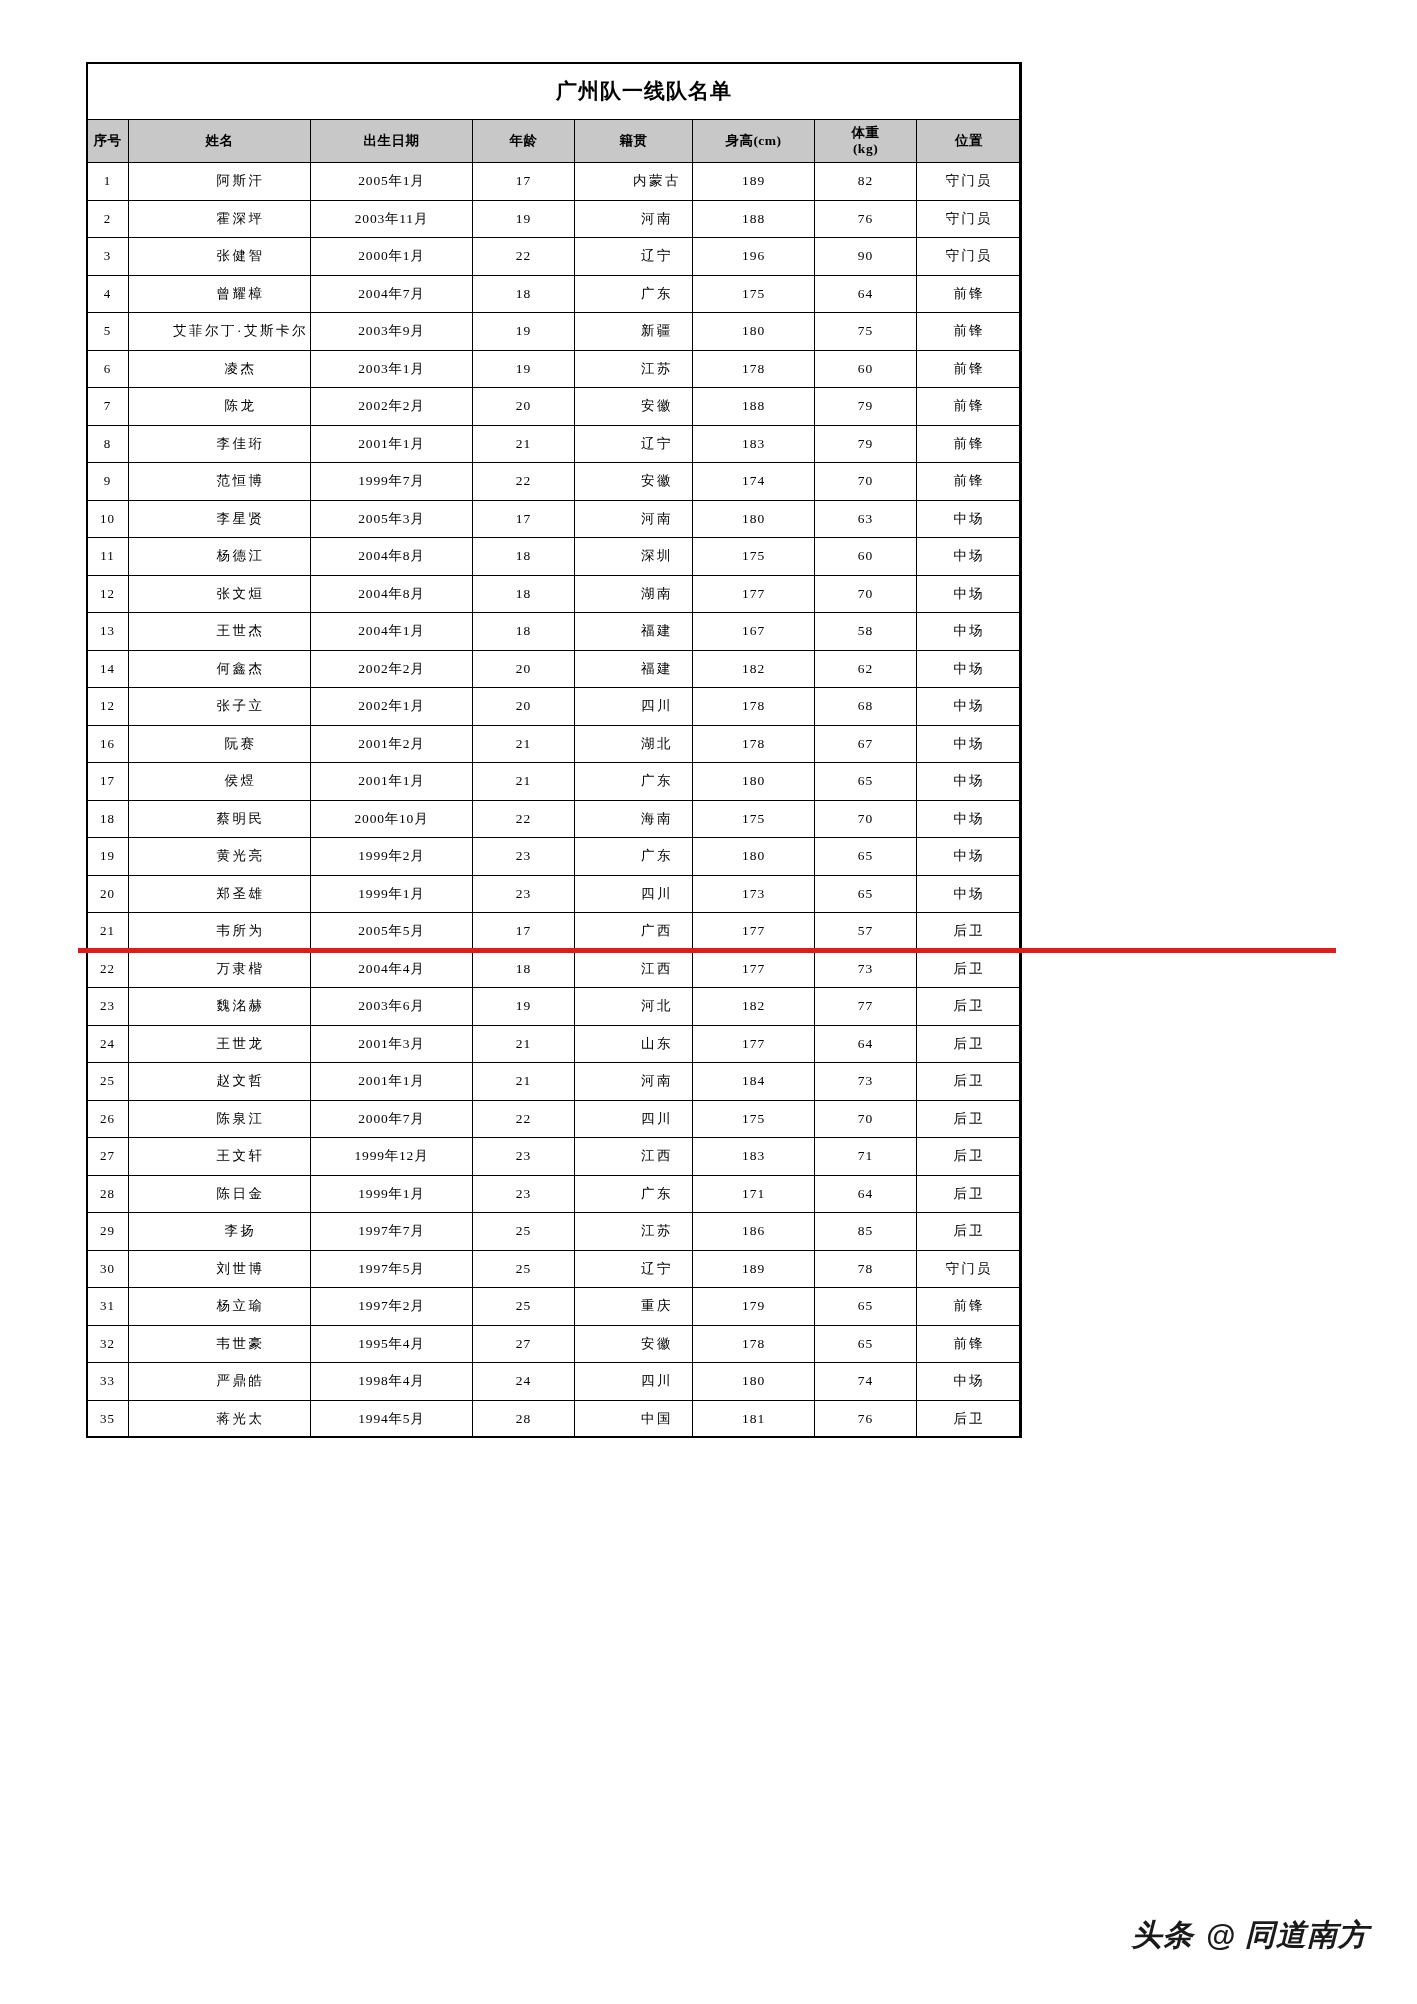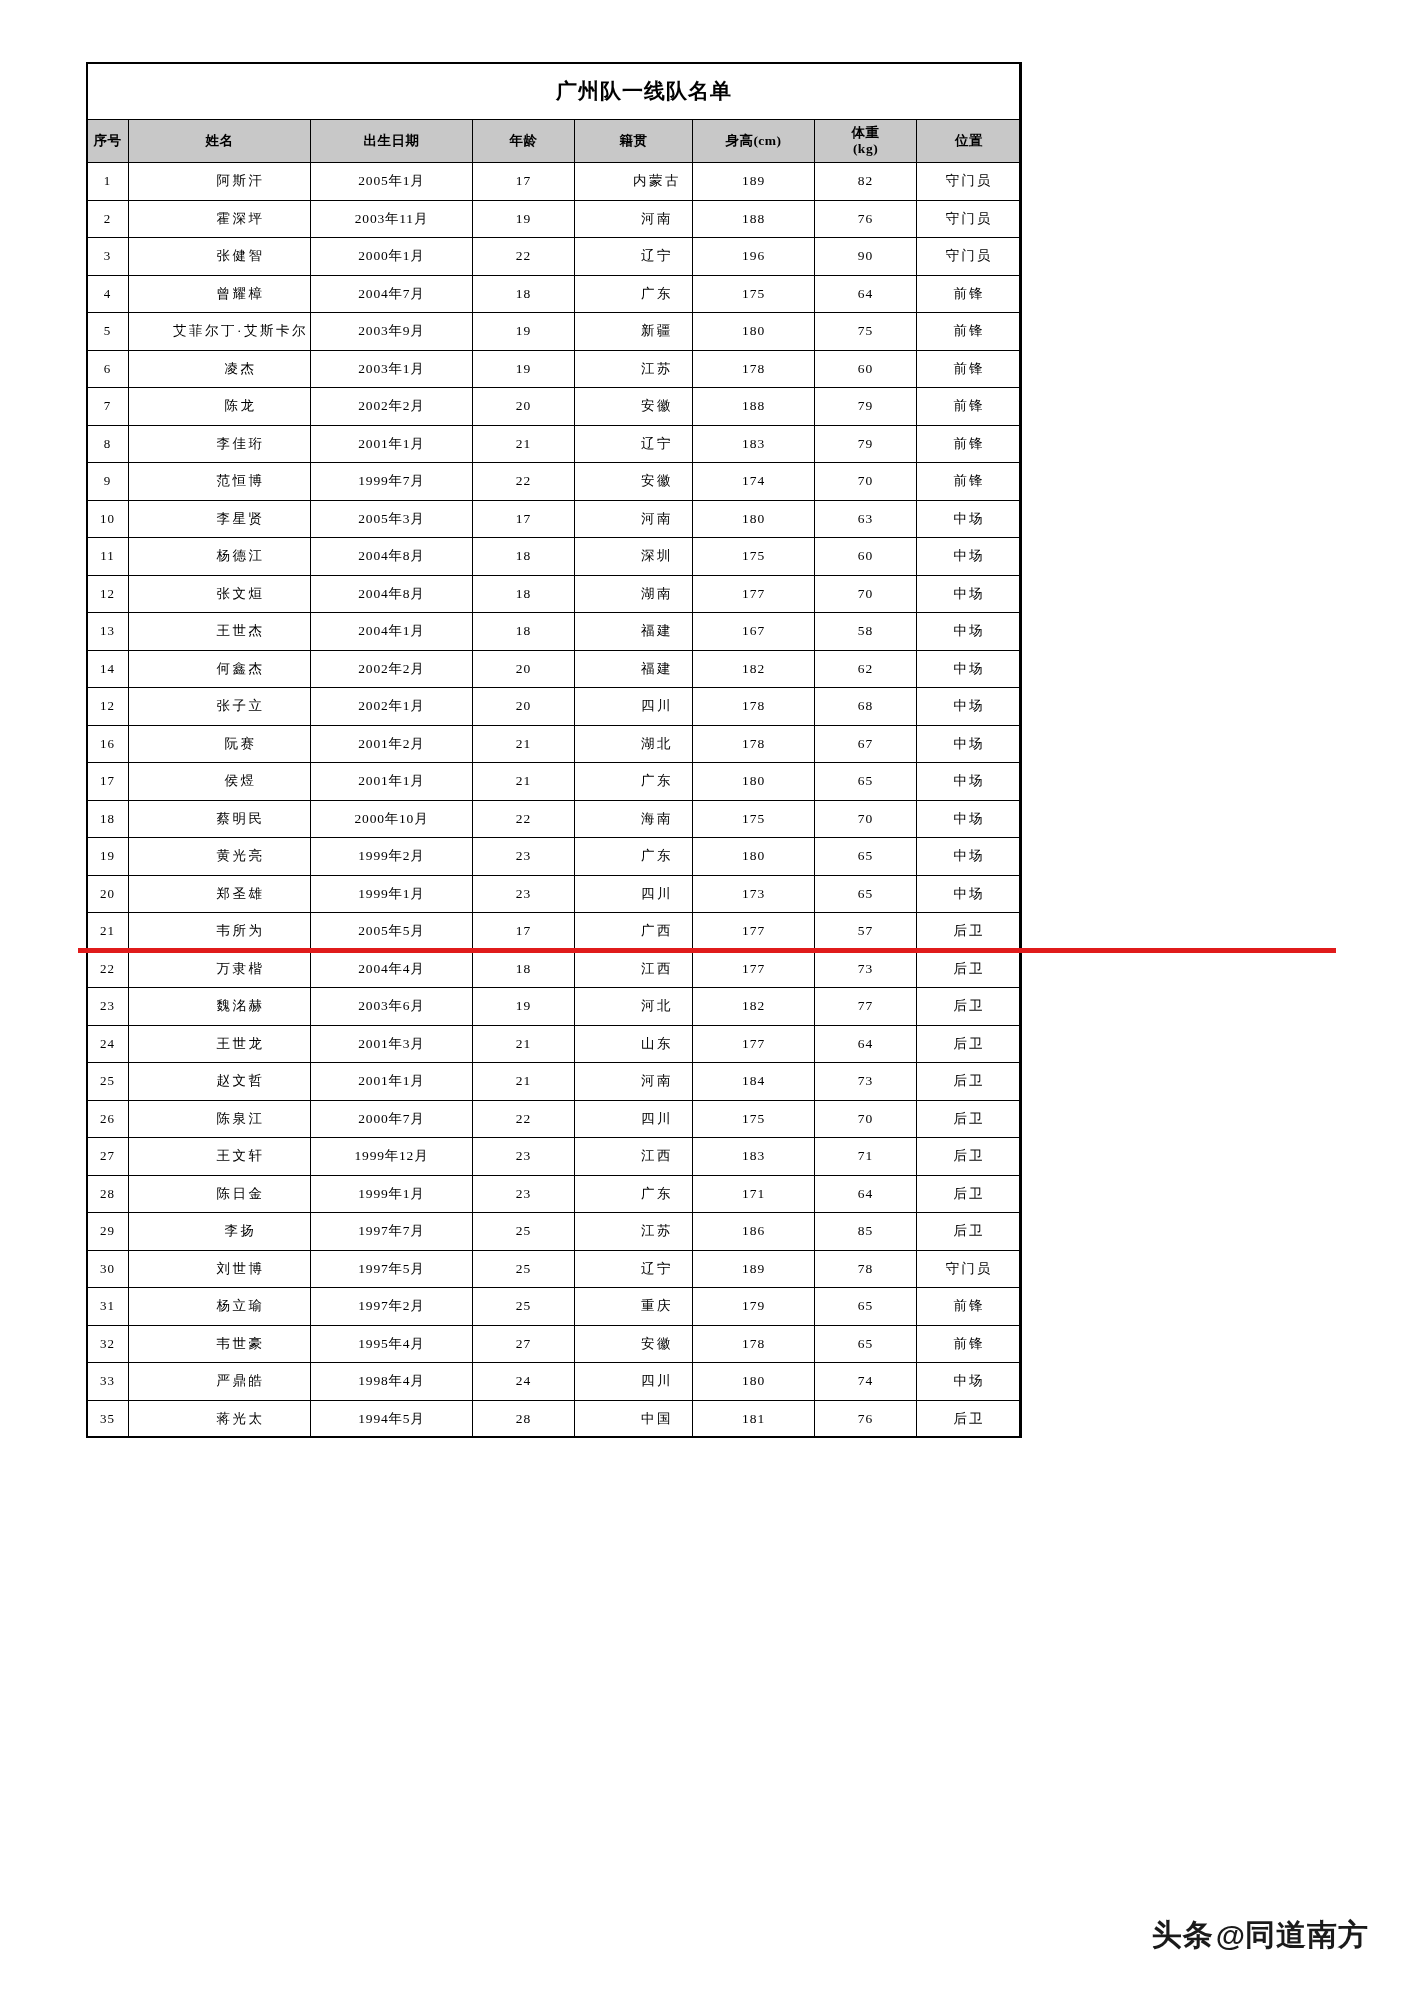--- a/index.html
+++ b/index.html
@@ -118,21 +118,23 @@
     z-index: 30;
   }
 
   
   .watermark {
     position: absolute;
     right: 48px;
     bottom: 48px;
     display: flex;
     align-items: center;
+    gap: 10px;
     font-family: "Liberation Sans", "DejaVu Sans", sans-serif;
+    font-style: italic;
   }
   .wm-logo {
     font-size: 30px;
     font-weight: bold;
     letter-spacing: 1px;
     color: #1a1a1a;
   }
   .wm-at {
     font-size: 30px;
     font-weight: bold;

